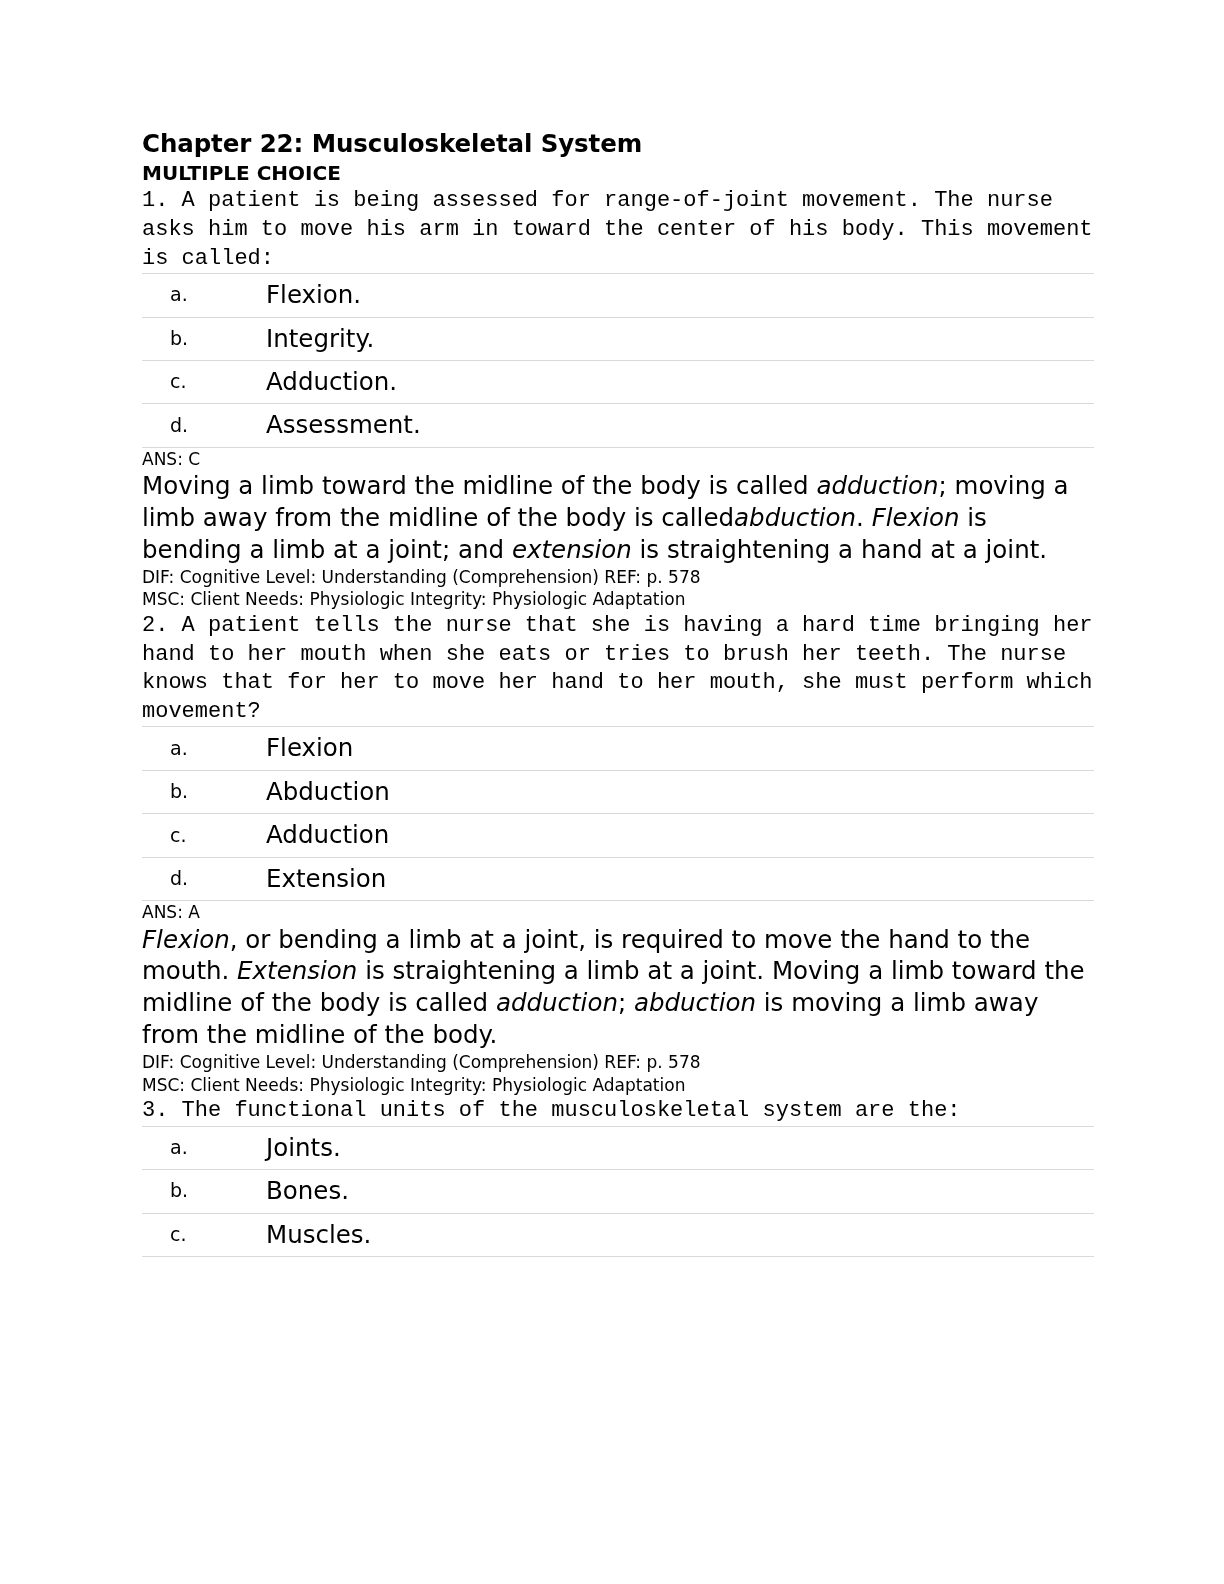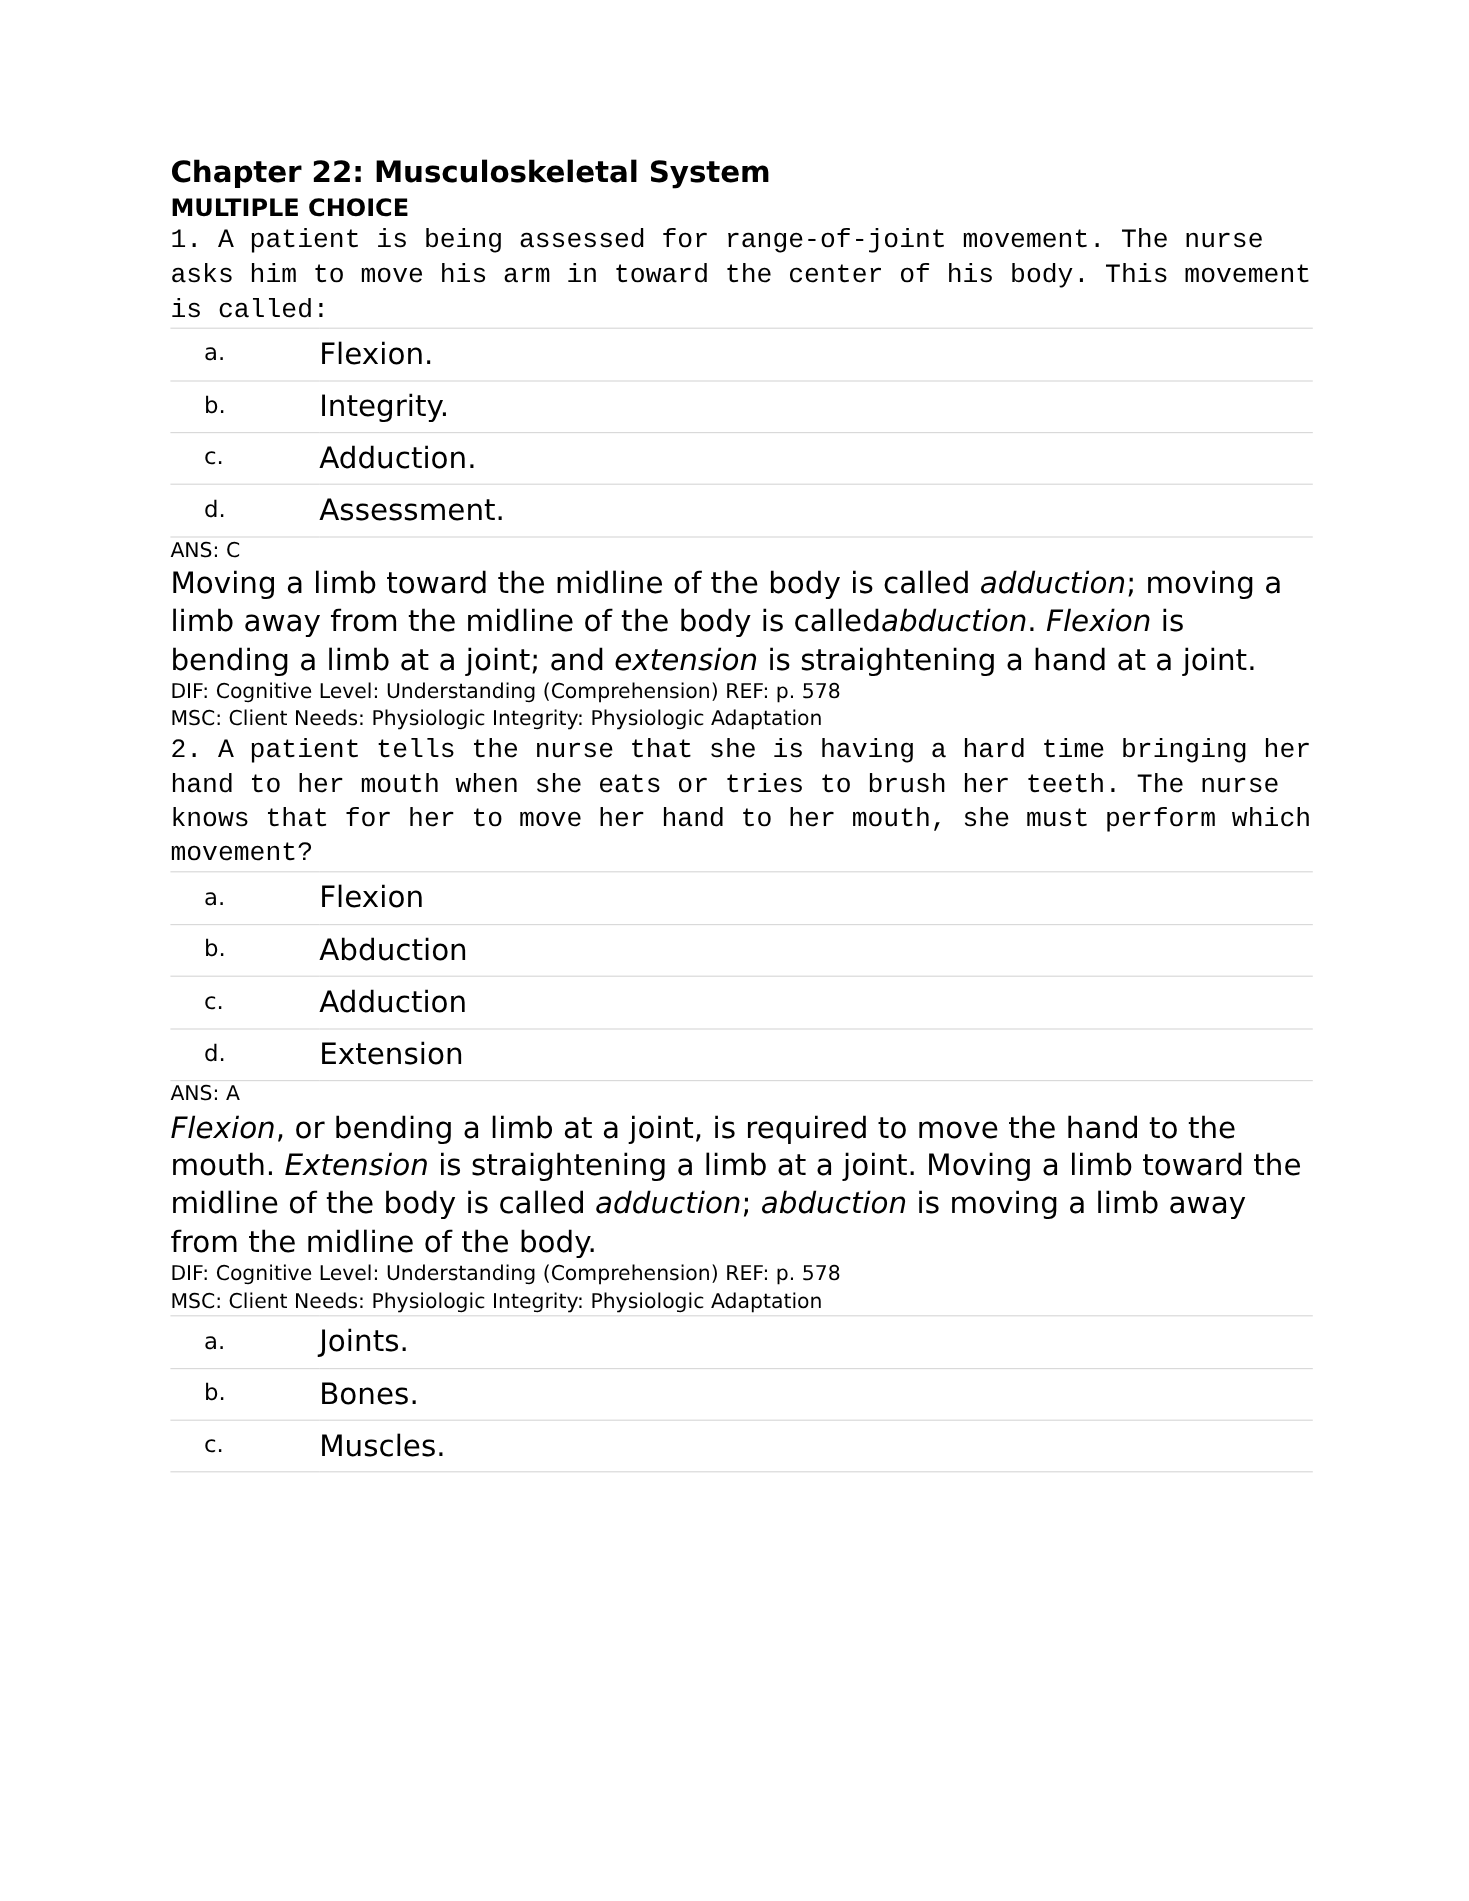--- a/index.html
+++ b/index.html
@@ -127,20 +127,21 @@
       <td class="opt-letter">d.</td>
       <td class="opt-text">Extension</td>
     </tr>
   </tbody>
     </table>
   <div class="meta">ANS: A</div>
   <div class="body-text"><em>Flexion</em><span>, or bending a limb at a joint, is required to move the hand to the mouth. </span><em>Extension</em><span> is straightening a limb at a joint. Moving a limb toward the midline of the body is called </span><em>adduction</em><span>; </span><em>abduction</em><span> is moving a limb away from the midline of the body.</span></div>
   <div class="meta">DIF: Cognitive Level: Understanding (Comprehension) REF: p. 578</div>
   <div class="meta">MSC: Client Needs: Physiologic Integrity: Physiologic Adaptation</div>
 
+  <div class="qtext">3. The functional units of the musculoskeletal system are the:</div>
   <table class="opts">
     <tbody>
         <tr>
       <td class="opt-letter">a.</td>
       <td class="opt-text">Joints.</td>
     </tr>
     <tr>
       <td class="opt-letter">b.</td>
       <td class="opt-text">Bones.</td>
     </tr>

